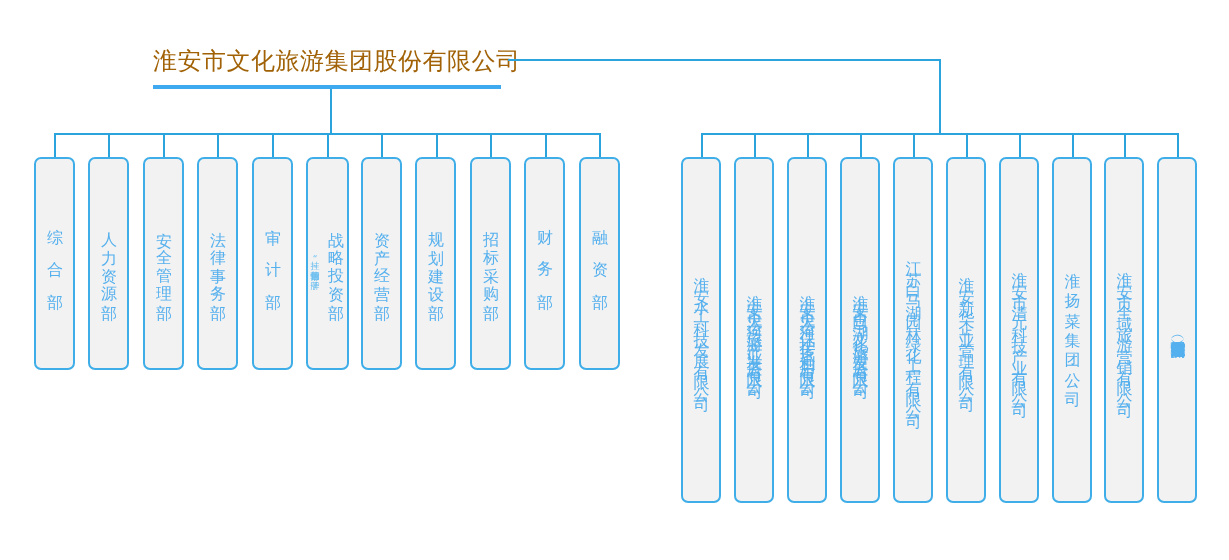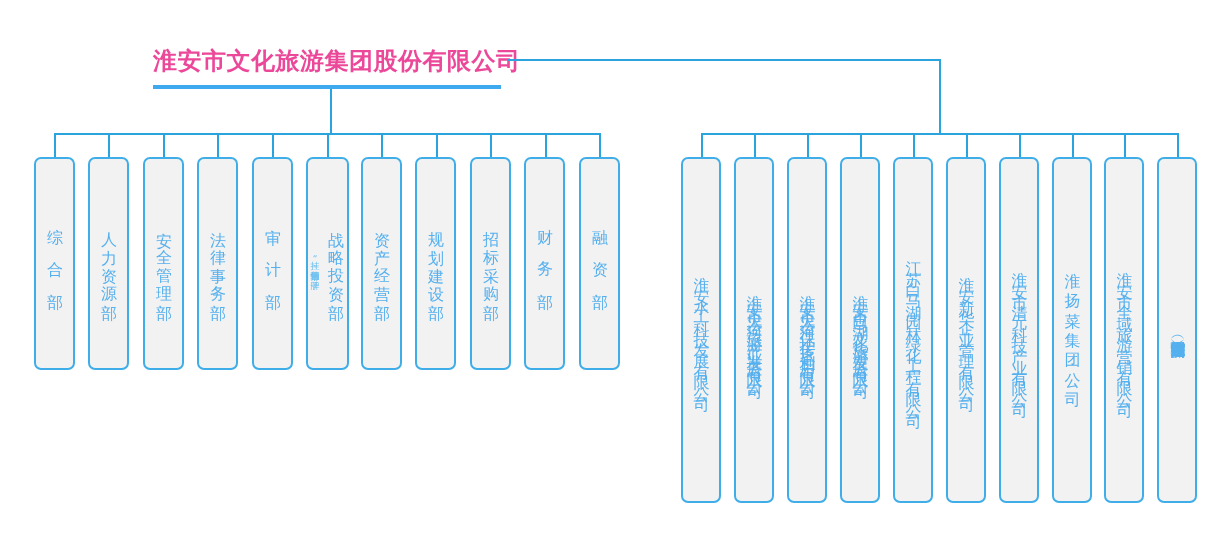--- a/index.html
+++ b/index.html
@@ -22,23 +22,23 @@
     height: 560px;
   }
 
   
   .root-title {
     position: absolute;
     left: 153px;
     top: 44px;
     width: 350px;
     height: 34px;
-    color: #ec4899;
+    color: #a16207;
     font-size: 24px;
-    font-weight: bold;
+    font-weight: normal;
     line-height: 34px;
     letter-spacing: 0.5px;
     white-space: nowrap;
   }
   .root-underline {
     position: absolute;
     left: 153px;
     top: 85px;
     width: 348px;
     height: 4px;

